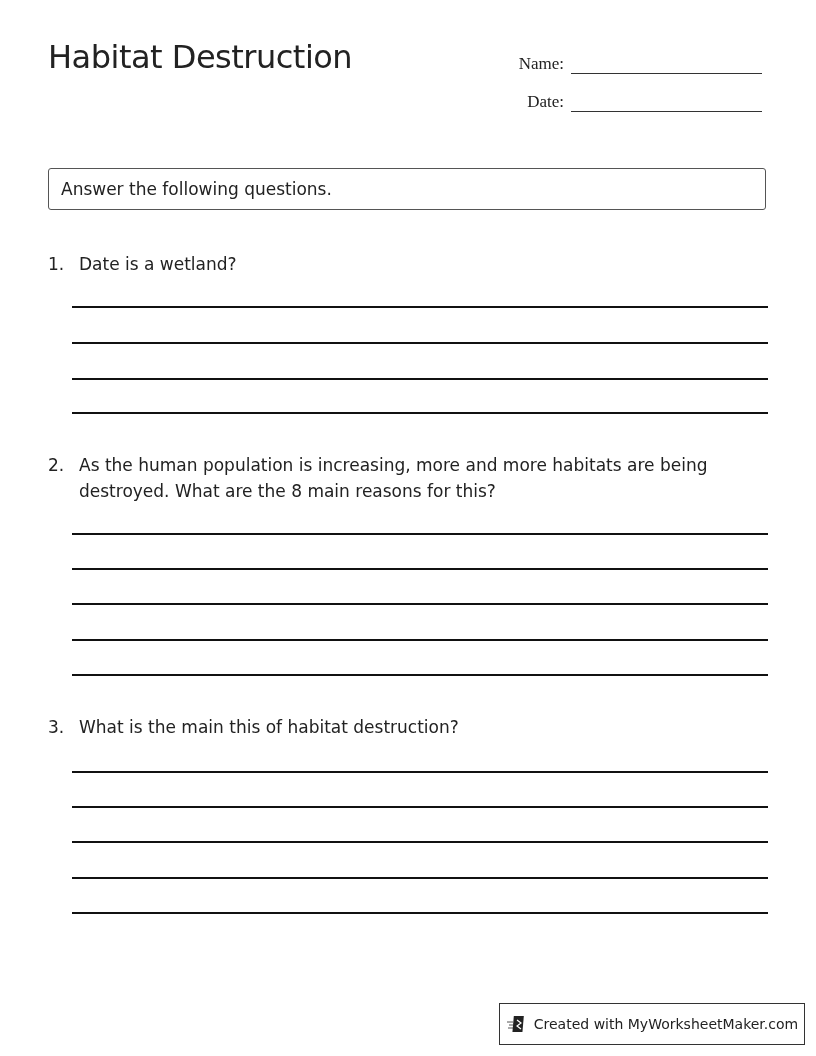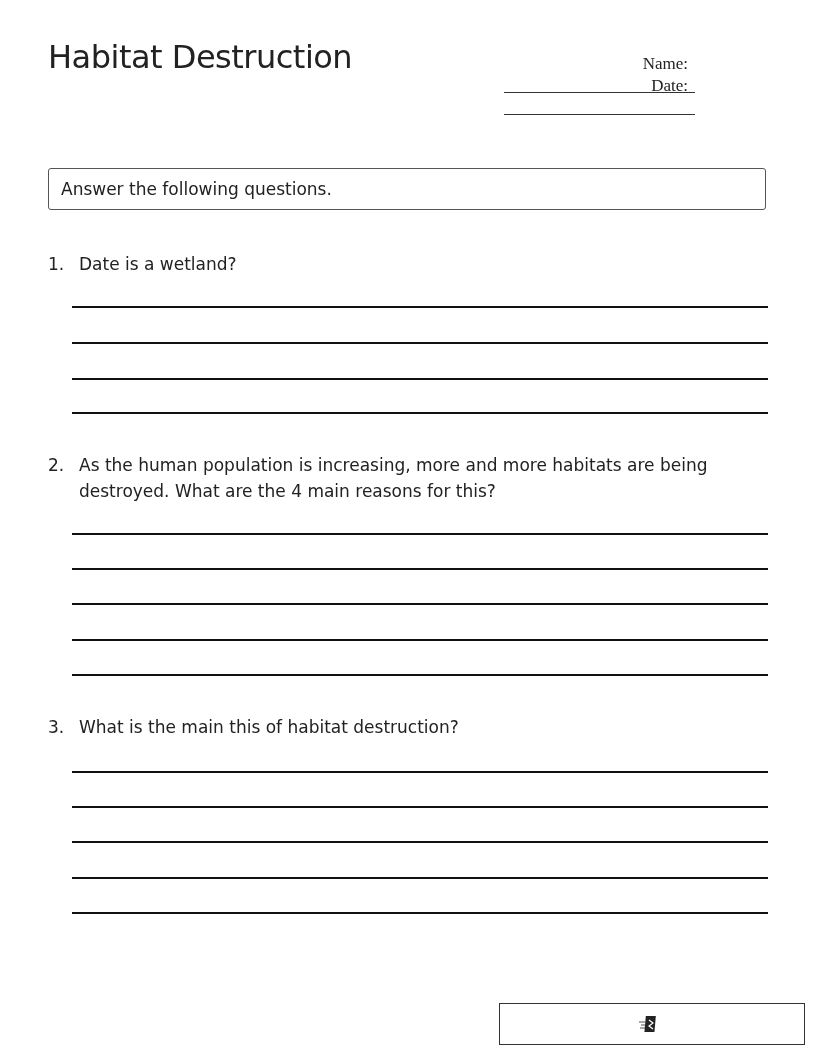--- a/index.html
+++ b/index.html
@@ -1,39 +1,39 @@
 <!DOCTYPE html>
 <html><head>
 <meta charset="utf-8">
 <style>
   html, body { margin: 0; padding: 0; background: #ffffff; }
   body { width: 816px; height: 1056px; position: relative; overflow: hidden; font-family: "DejaVu Sans", sans-serif; color: #222; }
   .title { position: absolute; left: 48px; top: 38px; font-size: 32px; font-weight: normal; letter-spacing: -0.5px; color: #222; margin: 0; }
-  .field-row { position: absolute; display: flex; align-items: flex-end; flex-direction: column; }
+  .field-row { position: absolute; display: flex; align-items: flex-end; }
   .field-label { font-family: "Liberation Serif", serif; font-size: 17px; color: #222; text-align: right; width: 60px; margin-right: 7px; }
   .field-line { width: 191px; border-bottom: 1.5px solid #333; height: 18px; }
   .instructions { position: absolute; left: 48px; top: 168px; width: 718px; height: 42px; border: 1.3px solid #555; border-radius: 3px; box-sizing: border-box; padding: 8px 12px; display: flex; align-items: center; font-size: 17px; color: #222; }
   .question { position: absolute; left: 48px; width: 720px; }
   .q-text { display: flex; font-size: 17px; line-height: 26px; color: #222; }
   .q-num { width: 31px; flex-shrink: 0; }
   .q-body { flex: 1; }
   .answer-line { position: absolute; left: 72px; width: 696px; height: 0; border-top: 2.5px solid #111; }
   .footer { position: absolute; left: 499px; top: 1003px; width: 306px; height: 42px; border: 1.3px solid #333; box-sizing: border-box; display: flex; align-items: center; justify-content: center; font-size: 14px; color: #222; }
   .footer svg { margin-right: 6px; }
 </style>
 </head>
 <body>
 
 <h1 class="title">Habitat Destruction</h1>
 
 <div class="field-row" style="left:504px; top:54px;">
   <span class="field-label">Name:</span>
   <span class="field-line"></span>
 </div>
-<div class="field-row" style="left:504px; top:76px;align-items:flex-end;">
+<div class="field-row" style="left:504px; top:92px;align-items:flex-end;">
   <span class="field-label">Date:</span>
   <span class="field-line"></span>
 </div>
 
 <div class="instructions">
   <span>Answer the following questions.</span>
 </div>
 
 <div class="question" style="top:251px;">
   <div class="q-text">
@@ -42,21 +42,21 @@
   </div>
 </div>
 <div class="answer-line" style="top:306px;"></div>
 <div class="answer-line" style="top:342px;"></div>
 <div class="answer-line" style="top:378px;"></div>
 <div class="answer-line" style="top:412px;"></div>
 
 <div class="question" style="top:452px;">
   <div class="q-text">
     <span class="q-num">2.</span>
-    <span class="q-body">As the human population is increasing, more and more habitats are being destroyed. What are the 4 main reasons for this?</span>
+    <span class="q-body">As the human population is increasing, more and more habitats are being destroyed. What are the 8 main reasons for this?</span>
   </div>
 </div>
 <div class="answer-line" style="top:533px;"></div>
 <div class="answer-line" style="top:568px;"></div>
 <div class="answer-line" style="top:603px;"></div>
 <div class="answer-line" style="top:639px;"></div>
 <div class="answer-line" style="top:674px;"></div>
 
 <div class="question" style="top:714px;">
   <div class="q-text">
@@ -71,13 +71,14 @@
 <div class="answer-line" style="top:912px;"></div>
 
 <div class="footer">
   <svg width="22" height="20" viewBox="0 0 22 20">
     <line x1="1" y1="8" x2="7" y2="8" stroke="#555" stroke-width="1"></line>
     <line x1="3" y1="11" x2="7" y2="11" stroke="#555" stroke-width="1"></line>
     <line x1="2" y1="14" x2="7" y2="14" stroke="#555" stroke-width="1"></line>
     <rect x="8" y="2" width="10" height="16" fill="#222" transform="skewX(-5)"></rect>
     <path d="M11 6 L15 9 L11 12 L15 15" stroke="#fff" stroke-width="1.2" fill="none"></path>
   </svg>
+  <span>Created with MyWorksheetMaker.com</span>
 </div>
 
 </body></html>

